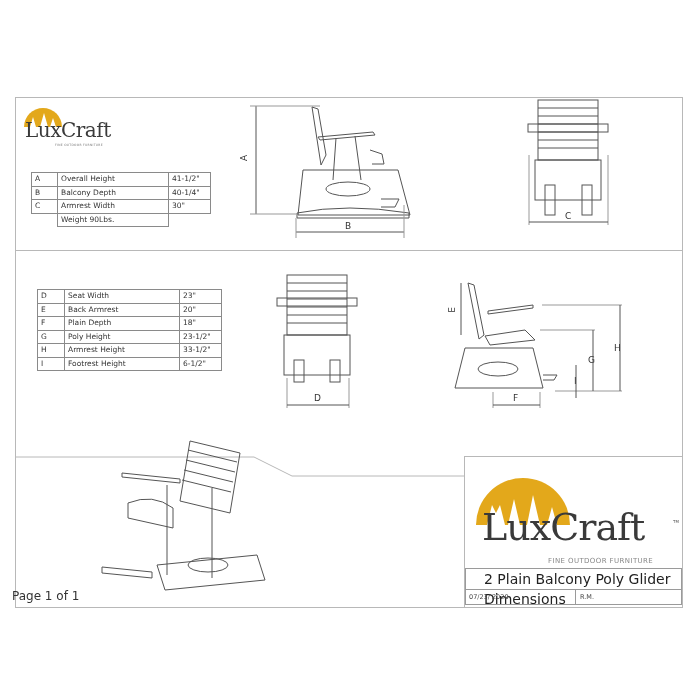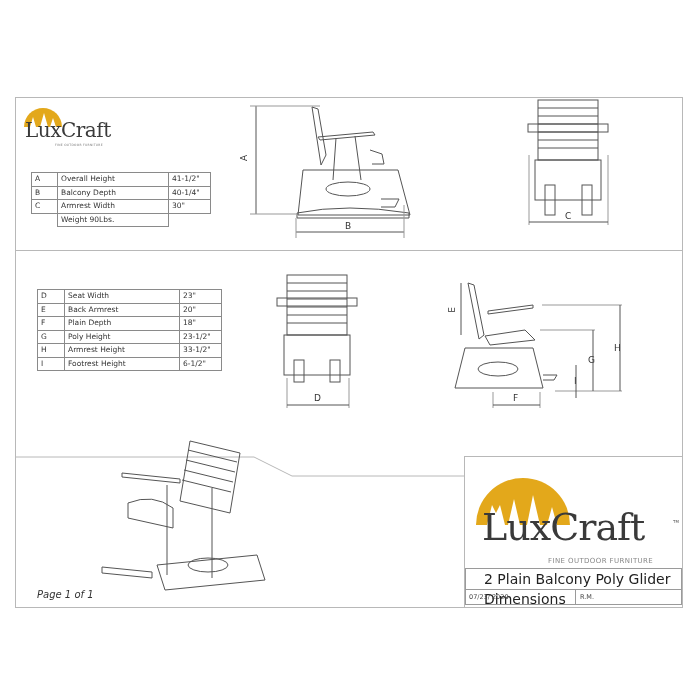--- a/index.html
+++ b/index.html
@@ -11,21 +11,21 @@
   .logo-small .word { position:absolute; left:5px; top:18px; font-family:"DejaVu Serif", serif; font-size:20px; color:#3a3a3a; letter-spacing:-0.5px; }
   .logo-small .tag { position:absolute; left:35px; top:43px; font-size:3px; color:#777; letter-spacing:0.3px; }
   table.spec { position:absolute; border-collapse:collapse; font-size:7.5px; color:#333; }
   table.spec td { border:1px solid #8a8a8a; padding:0 3px; height:12.5px; line-height:12.5px; white-space:nowrap; }
   table.spec td.noborder { border:none; }
   .t1 { left:31px; top:172px; }
   .t1 td:nth-child(1){ width:19px; } .t1 td:nth-child(2){ width:104px; } .t1 td:nth-child(3){ width:35px; }
   .t2 { left:37px; top:289px; }
   .t2 td:nth-child(1){ width:20px; } .t2 td:nth-child(2){ width:108px; } .t2 td:nth-child(3){ width:35px; }
   .dimlabel { position:absolute; font-size:9px; color:#333; }
-  .page-label { position:absolute; left:37px; top:589px; font-size:10px; color:#333;font-style:italic; }
+  .page-label { position:absolute; left:12px; top:589px; font-size:12px; color:#333; }
   .titleblock { position:absolute; left:464px; top:456px; width:219px; height:152px; border-left:1px solid #b8b8b8; border-top:1px solid #b8b8b8; box-sizing:border-box; }
   .tb-word { position:absolute; left:482px; top:505px; font-family:"DejaVu Serif", serif; font-size:38px; color:#3a3a3a; letter-spacing:-1px; }
   .tb-tm { position:absolute; left:673px; top:519px; font-size:4px; color:#555; }
   .tb-tag { position:absolute; left:548px; top:557px; font-size:7px; color:#888; letter-spacing:0.4px; }
   .tb-caption { position:absolute; left:465px; top:568px; width:217px; height:22px; border:1px solid #9a9a9a; box-sizing:border-box; font-size:14px; line-height:20px; padding-left:18px; color:#222; }
   .tb-row { position:absolute; left:465px; top:590px; width:217px; height:15px; border:1px solid #9a9a9a; border-top:none; box-sizing:border-box; font-size:6.5px; line-height:14px; color:#444; }
   .tb-row .date { position:absolute; left:3px; }
   .tb-row .divider { position:absolute; left:109px; top:0; height:14px; border-left:1px solid #9a9a9a; }
   .tb-row .author { position:absolute; left:114px; }
 </style>

